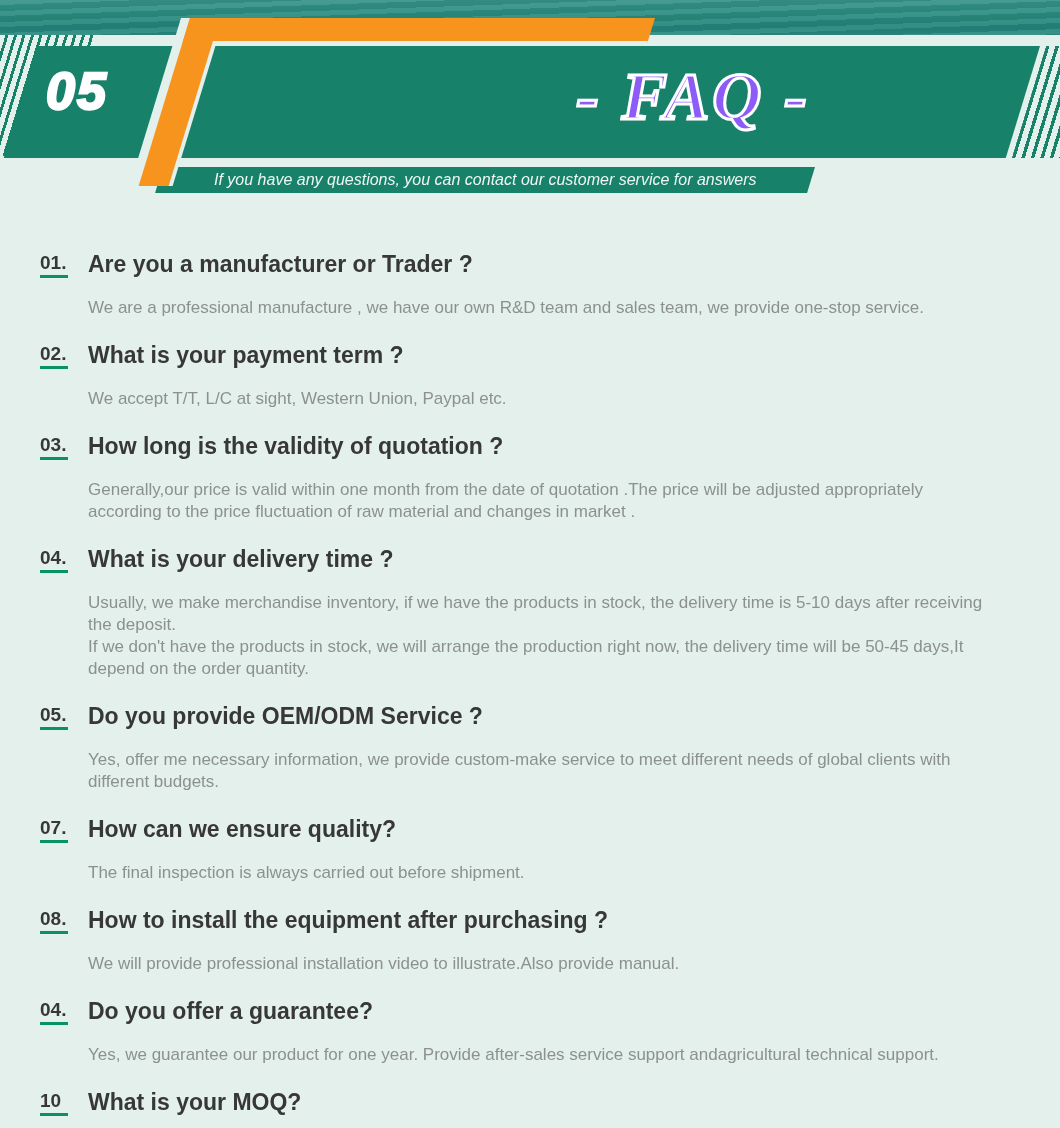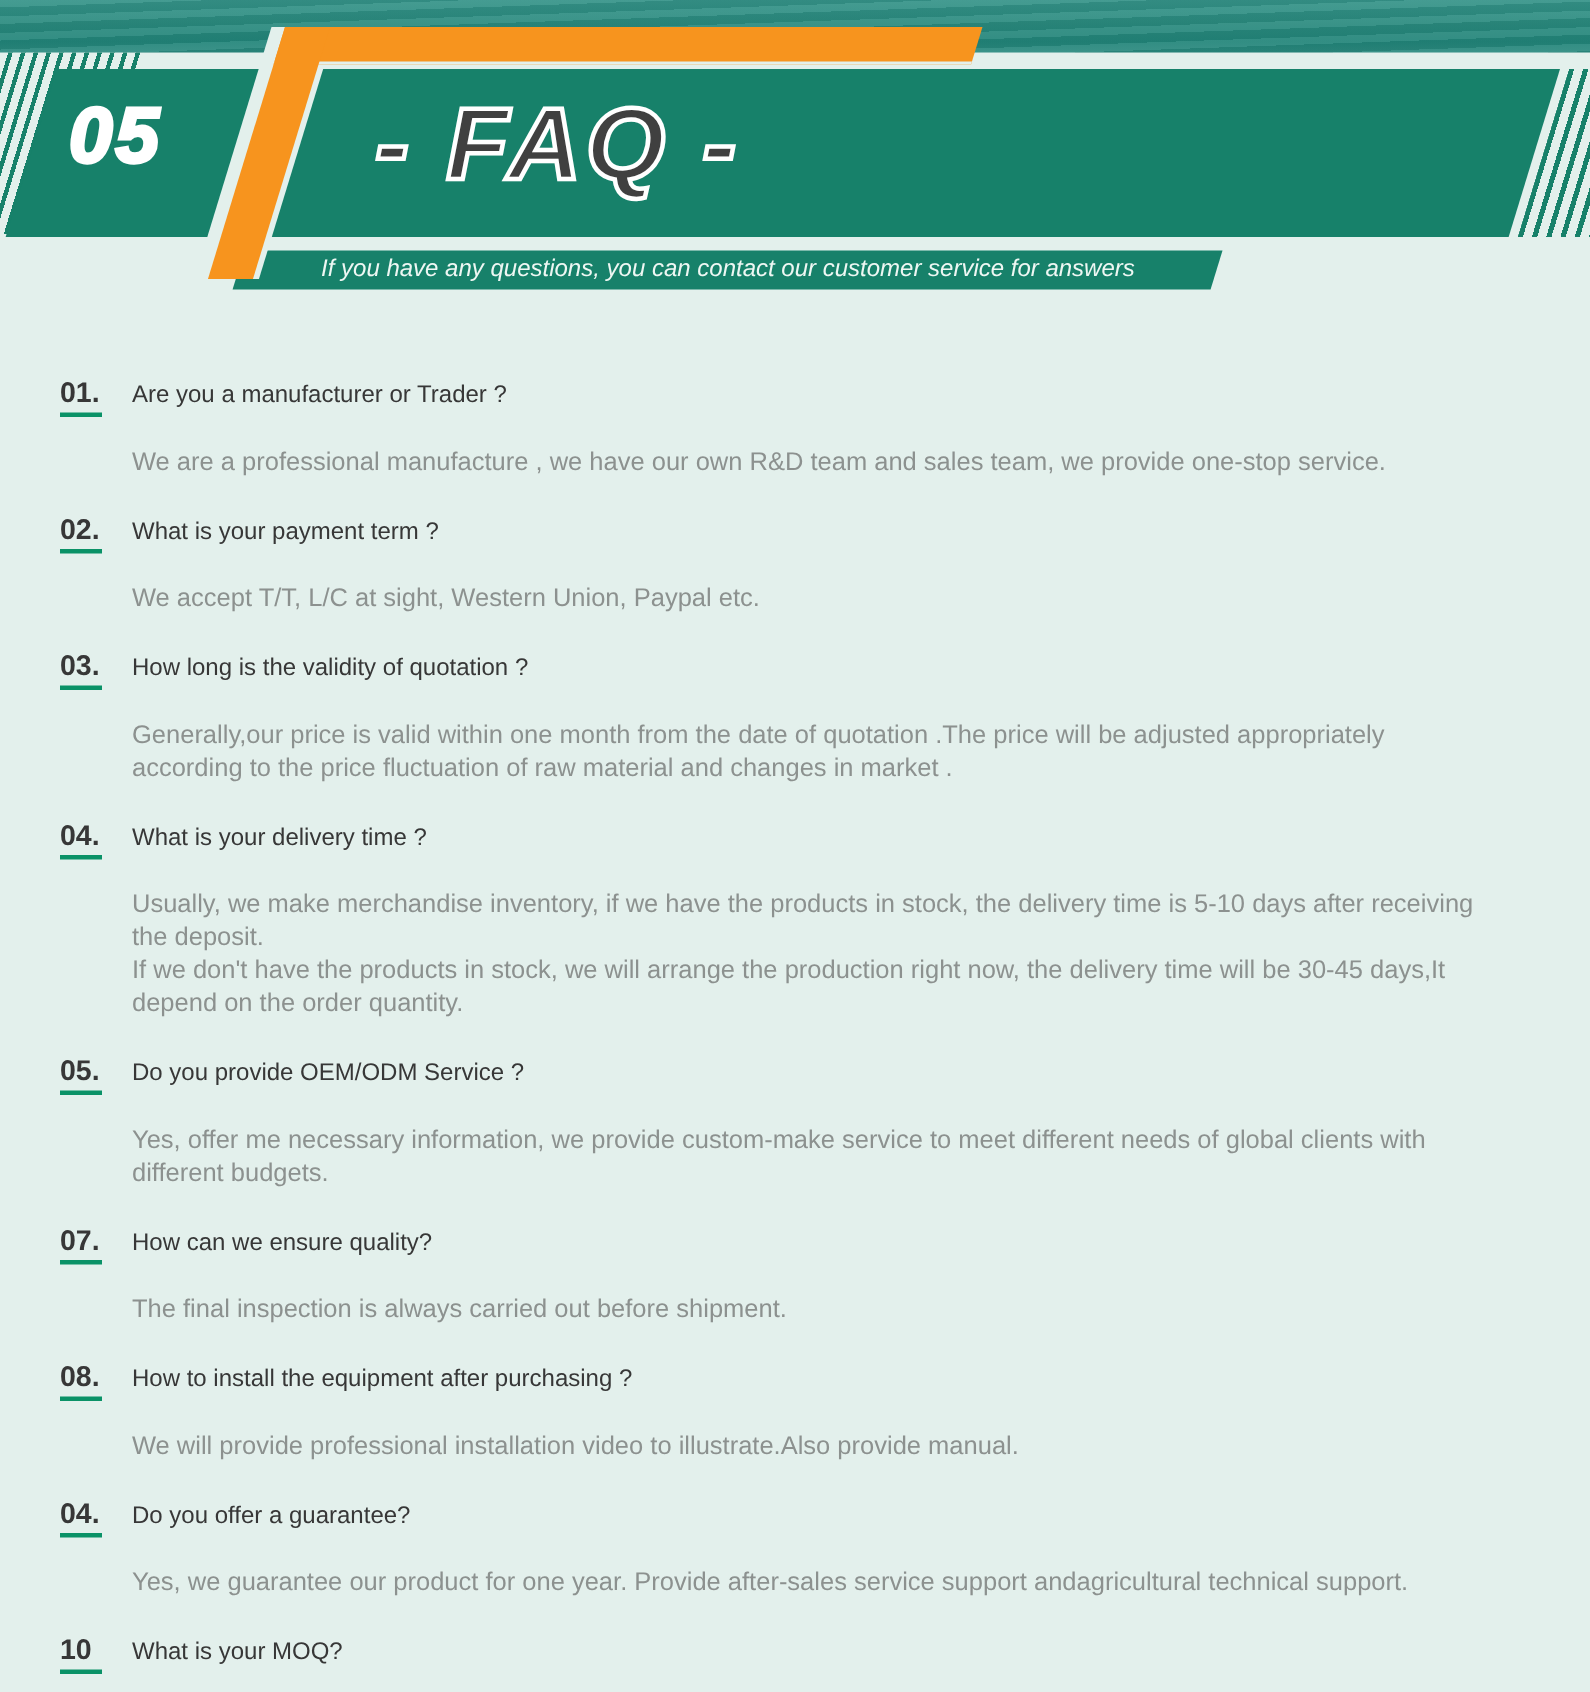--- a/index.html
+++ b/index.html
@@ -56,23 +56,23 @@
     z-index:5;
   }
   .section-num{
     position:absolute;left:46px;top:65px;z-index:6;
     color:#ffffff;font-size:52px;font-weight:bold;font-style:italic;
     letter-spacing:2px;line-height:1;
     -webkit-text-stroke:2.5px #ffffff;
   }
   .page-title{
     position:absolute;left:250px;top:62px;width:560px;z-index:6;
-    text-align:left;
-    color:#404040;font-size:68px;font-weight:bold;font-style:italic;
-    letter-spacing:3px;line-height:1;
+    text-align:right;
+    color:#8b5cf6;font-size:68px;font-weight:bold;font-style:italic;
+    letter-spacing:3px;line-height:1;font-family:Liberation Serif, serif;
     -webkit-text-stroke:3px #ffffff;
   }
   .subtitle-bar{
     position:absolute;left:163px;top:167px;width:652px;height:26px;
     background:#17816a;
     transform:skewX(-17deg);transform-origin:top left;
     z-index:2;
     display:flex;align-items:center;justify-content:center;
   }
   .subtitle-bar span{
@@ -91,21 +91,21 @@
     margin-bottom:25px;
   }
   .faq-num span{
     display:inline-block;
     font-size:19px;font-weight:bold;color:#373737;
     border-bottom:3px solid #0a9267;
     padding-bottom:3px;min-width:28px;
     line-height:19px;
   }
   .faq-question{
-    font-size:16px;font-weight:normal;color:#373737;line-height:22px;
+    font-size:23px;font-weight:bold;color:#373737;line-height:22px;
   }
   .faq-answer{
     font-size:17px;color:#8c918f;line-height:22px;margin-top:22px;
     white-space:pre-line;
   }
 </style>
 </head>
 <body>
 
 <div class="page">
@@ -151,21 +151,21 @@
         <div class="faq-question">How long is the validity of quotation ?</div>
         <div class="faq-answer">Generally,our price is valid within one month from the date of quotation .The price will be adjusted appropriately according to the price fluctuation of raw material and changes in market .</div>
       </div>
     </div>
 
     <div class="faq-item">
       <div class="faq-num"><span>04.</span></div>
       <div class="faq-qa">
         <div class="faq-question">What is your delivery time ?</div>
         <div class="faq-answer">Usually, we make merchandise inventory, if we have the products in stock, the delivery time is 5-10 days after receiving the deposit.
-If we don't have the products in stock, we will arrange the production right now, the delivery time will be 30-45 days,It depend on the order quantity.</div>
+If we don't have the products in stock, we will arrange the production right now, the delivery time will be 50-45 days,It depend on the order quantity.</div>
       </div>
     </div>
 
     <div class="faq-item">
       <div class="faq-num"><span>05.</span></div>
       <div class="faq-qa">
         <div class="faq-question">Do you provide OEM/ODM Service ?</div>
         <div class="faq-answer">Yes, offer me necessary information, we provide custom-make service to meet different needs of global clients with different budgets.</div>
       </div>
     </div>

